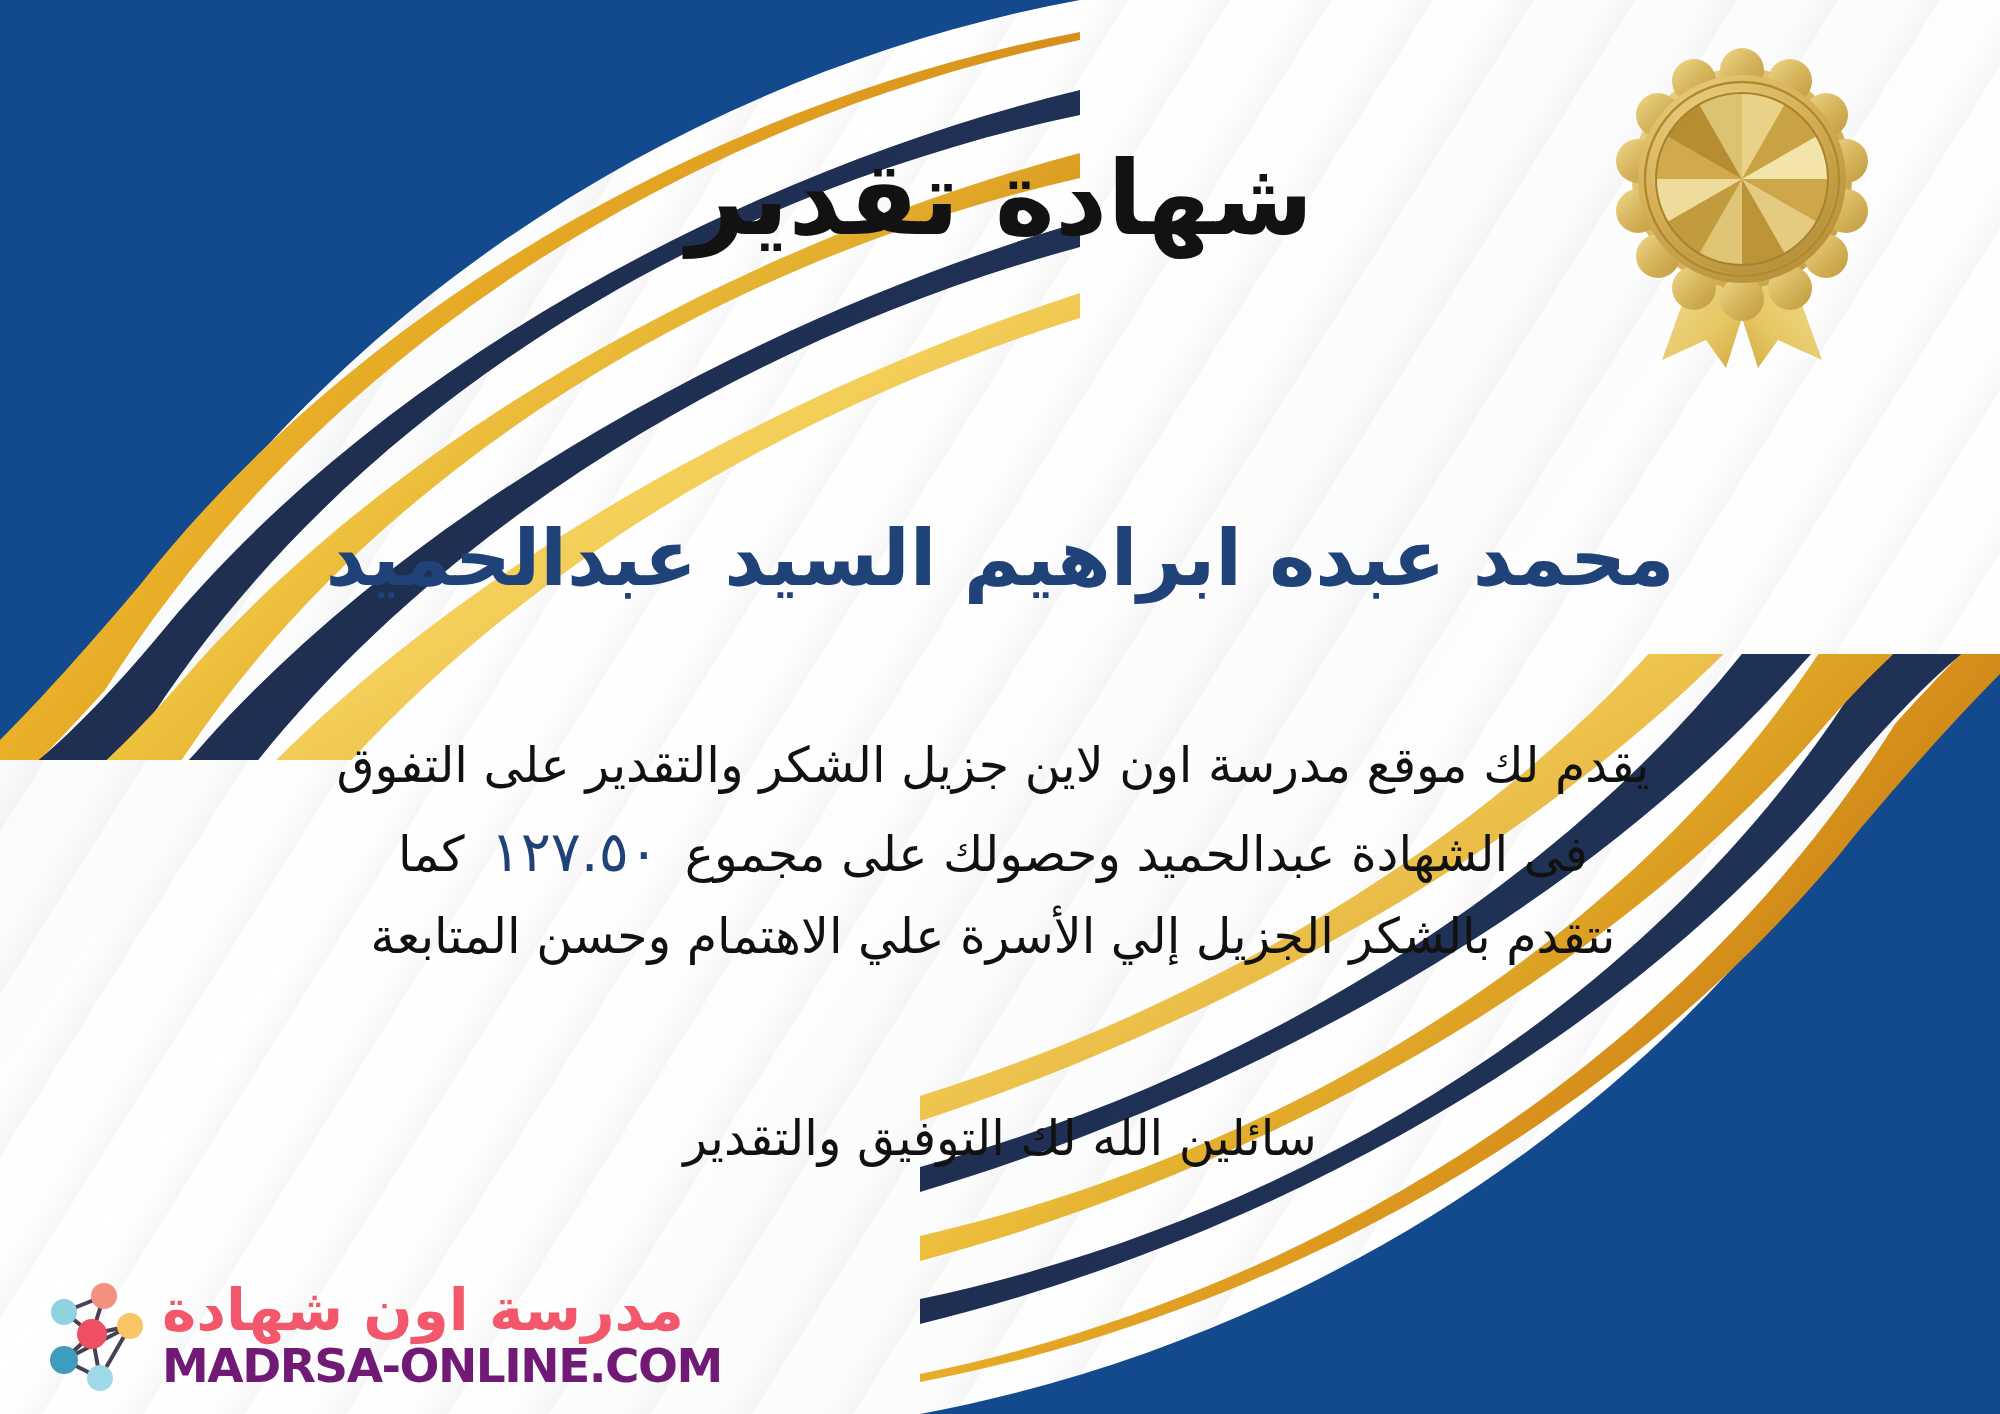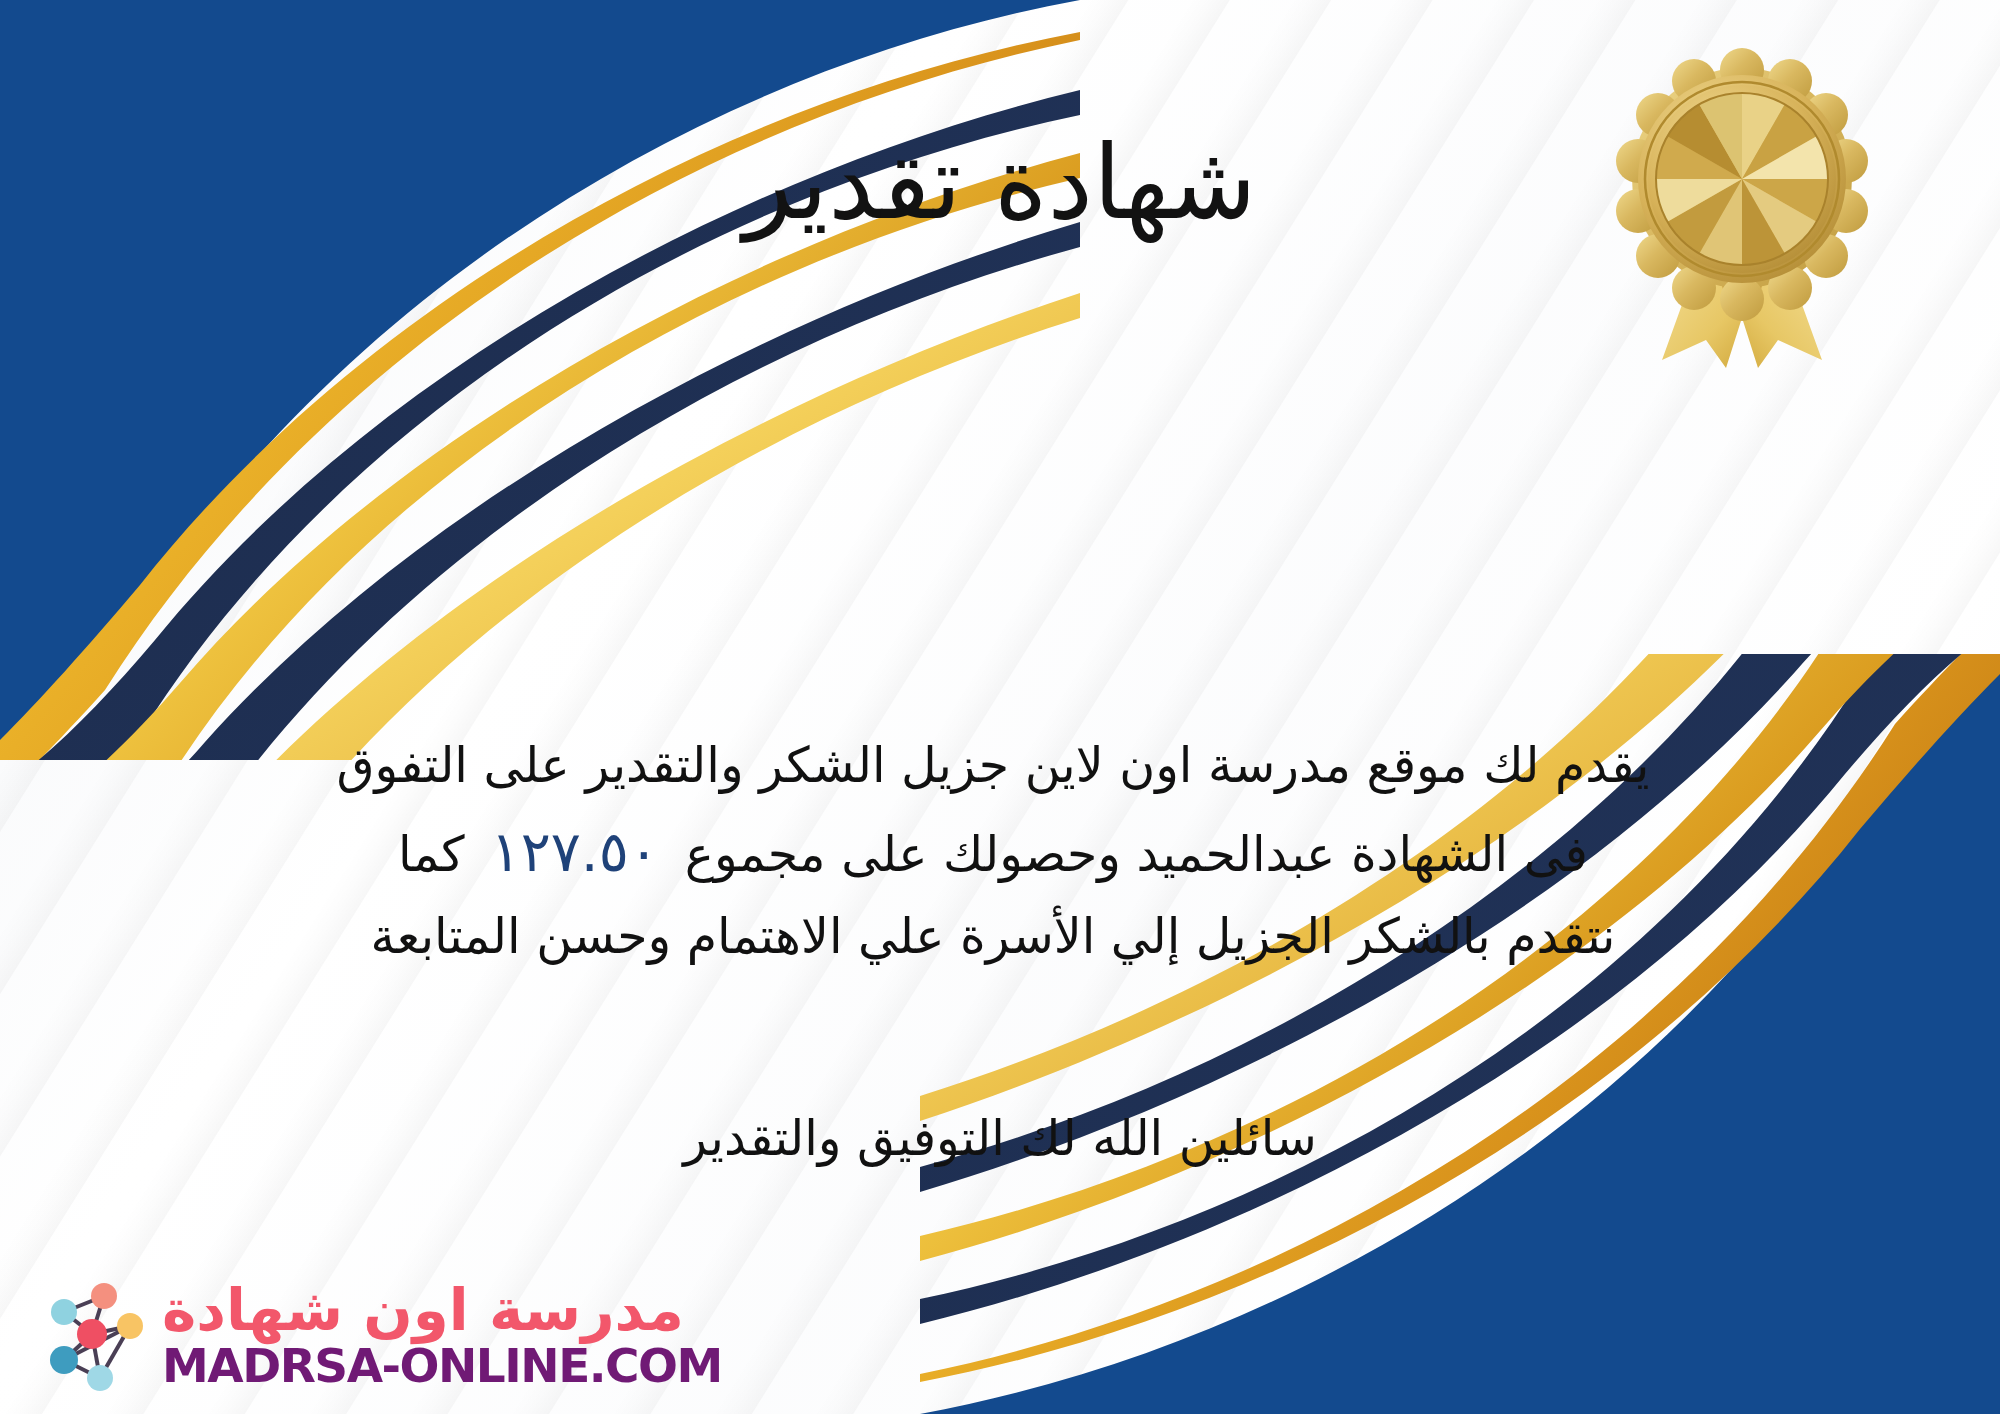--- a/index.html
+++ b/index.html
@@ -63,23 +63,23 @@
   
   .content {
     position:absolute; inset:0;
     z-index:5;
     direction:rtl;
     text-align:center;
   }
 
   .title {
     position:absolute;
-    top:124px; left:0; right:0;
+    top:140px; left:0; right:0;
     font-size:102px;
-    font-weight:400;
+    font-weight:700;
     color:#121212;
     letter-spacing:1px;
     line-height:1.15;
   }
 
   .recipient {
     position:absolute;
     top:512px; left:0; right:0;
     font-size:78px;
     font-weight:bold;
@@ -312,20 +312,21 @@
         <path d="M140,131 L97,56   A86,86 0 0 1 140,45 Z" fill="#DCC371"></path>
       </g>
       <circle cx="140" cy="131" r="86" fill="none" stroke="#A9822C" stroke-width="2"></circle>
     </svg>
   </div>
 
   <div class="content">
 
     <div class="title">شهادة تقدير</div>
 
+    <div class="recipient">محمد عبده ابراهيم السيد عبدالحميد</div>
 
     <div class="body-block">
       <div class="body-line">يقدم لك موقع مدرسة اون لاين جزيل الشكر  والتقدير على التفوق</div>
 
       <div class="body-line">
         <span>فى الشهادة عبدالحميد وحصولك على مجموع</span><span class="grade">١٢٧.٥٠</span><span>كما</span>
       </div>
 
       <div class="body-line">نتقدم  بالشكر الجزيل إلي الأسرة علي الاهتمام وحسن المتابعة</div>
     </div>

